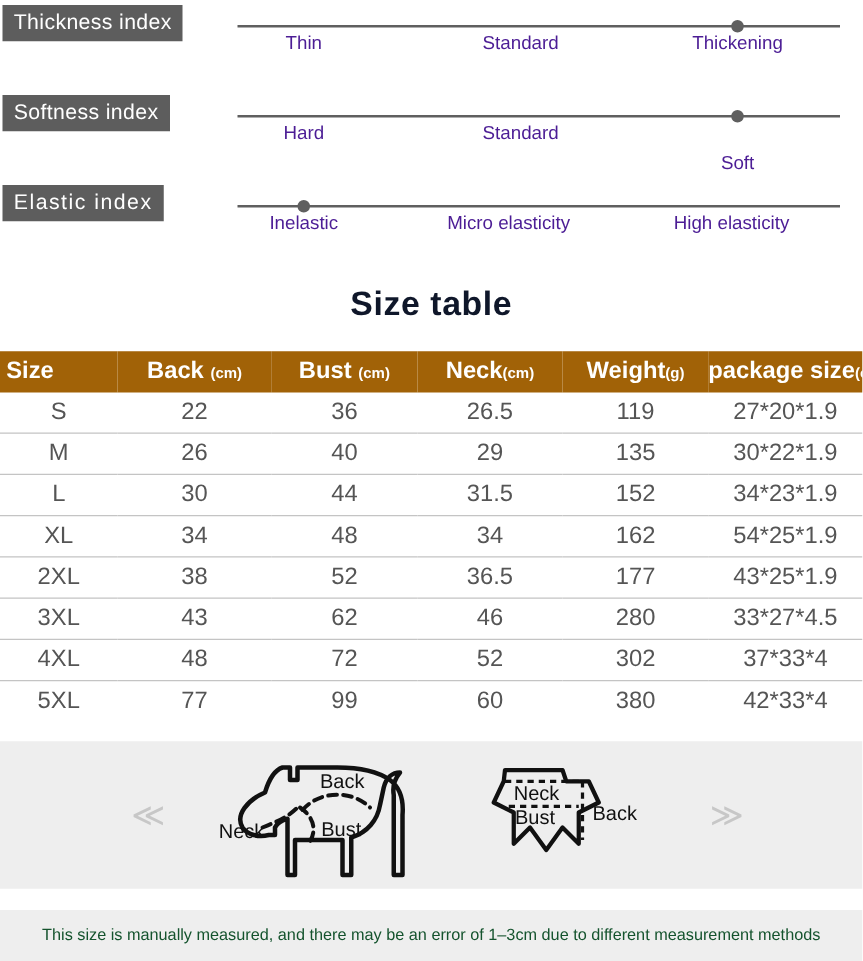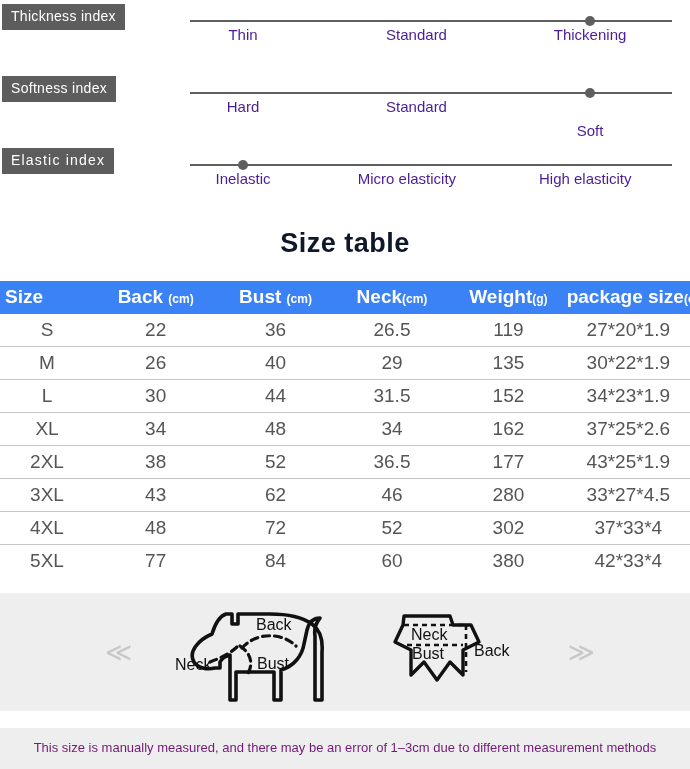--- a/index.html
+++ b/index.html
@@ -22,21 +22,21 @@
   }
   .index-row {
     position: relative;
     height: 72px;
   }
   .index-badge {
     position: absolute;
     left: 2px;
     background: #5d5d5d;
     color: #ffffff;
-    font-size: 14px;
+    font-size: 17px;
     letter-spacing: 0.3px;
     padding: 5px 9px 6px 9px;
     white-space: nowrap;
     line-height: 1.05;
   }
   .index-badge.spaced { letter-spacing: 1.2px; }
 
   .slider-wrap {
     position: absolute;
     left: 190px;
@@ -78,21 +78,21 @@
     color: #0f172a;
     letter-spacing: 0.5px;
     margin: 8px 0 22px 0;
   }
   .size-table {
     width: 100%;
     border-collapse: collapse;
     table-layout: fixed;
   }
   .size-table thead th {
-    background: #3b82f6;
+    background: #a16207;
     color: #ffffff;
     font-size: 19px;
     font-weight: bold;
     padding: 5px 0 6px 0;
     text-align: center;
     white-space: nowrap;
   }
   .size-table thead th .unit {
     font-size: 12px;
     font-weight: bold;
@@ -145,21 +145,21 @@
 
   
   .footer-note {
     position: absolute;
     left: 0;
     right: 0;
     bottom: 0;
     background: #eeeeee;
     text-align: center;
     font-size: 13px;
-    color: #701a75;
+    color: #14532d;
     padding: 12px 0 14px 0;
   }
 </style>
 </head>
 <body>
 
 <div class="index-section">
 
   <div class="index-row">
     <div class="index-badge">Thickness index</div>
@@ -242,21 +242,21 @@
       <td>31.5</td>
       <td>152</td>
       <td>34*23*1.9</td>
     </tr>
     <tr>
       <td>XL</td>
       <td>34</td>
       <td>48</td>
       <td>34</td>
       <td>162</td>
-      <td>37*25*2.6</td>
+      <td>54*25*1.9</td>
     </tr>
     <tr>
       <td>2XL</td>
       <td>38</td>
       <td>52</td>
       <td>36.5</td>
       <td>177</td>
       <td>43*25*1.9</td>
     </tr>
     <tr>
@@ -271,21 +271,21 @@
       <td>4XL</td>
       <td>48</td>
       <td>72</td>
       <td>52</td>
       <td>302</td>
       <td>37*33*4</td>
     </tr>
     <tr>
       <td>5XL</td>
       <td>77</td>
-      <td>84</td>
+      <td>99</td>
       <td>60</td>
       <td>380</td>
       <td>42*33*4</td>
     </tr>
   </tbody>
 </table>
 
 <div class="illus-panel">
 
   <div class="nav-arrow left">≪</div>

